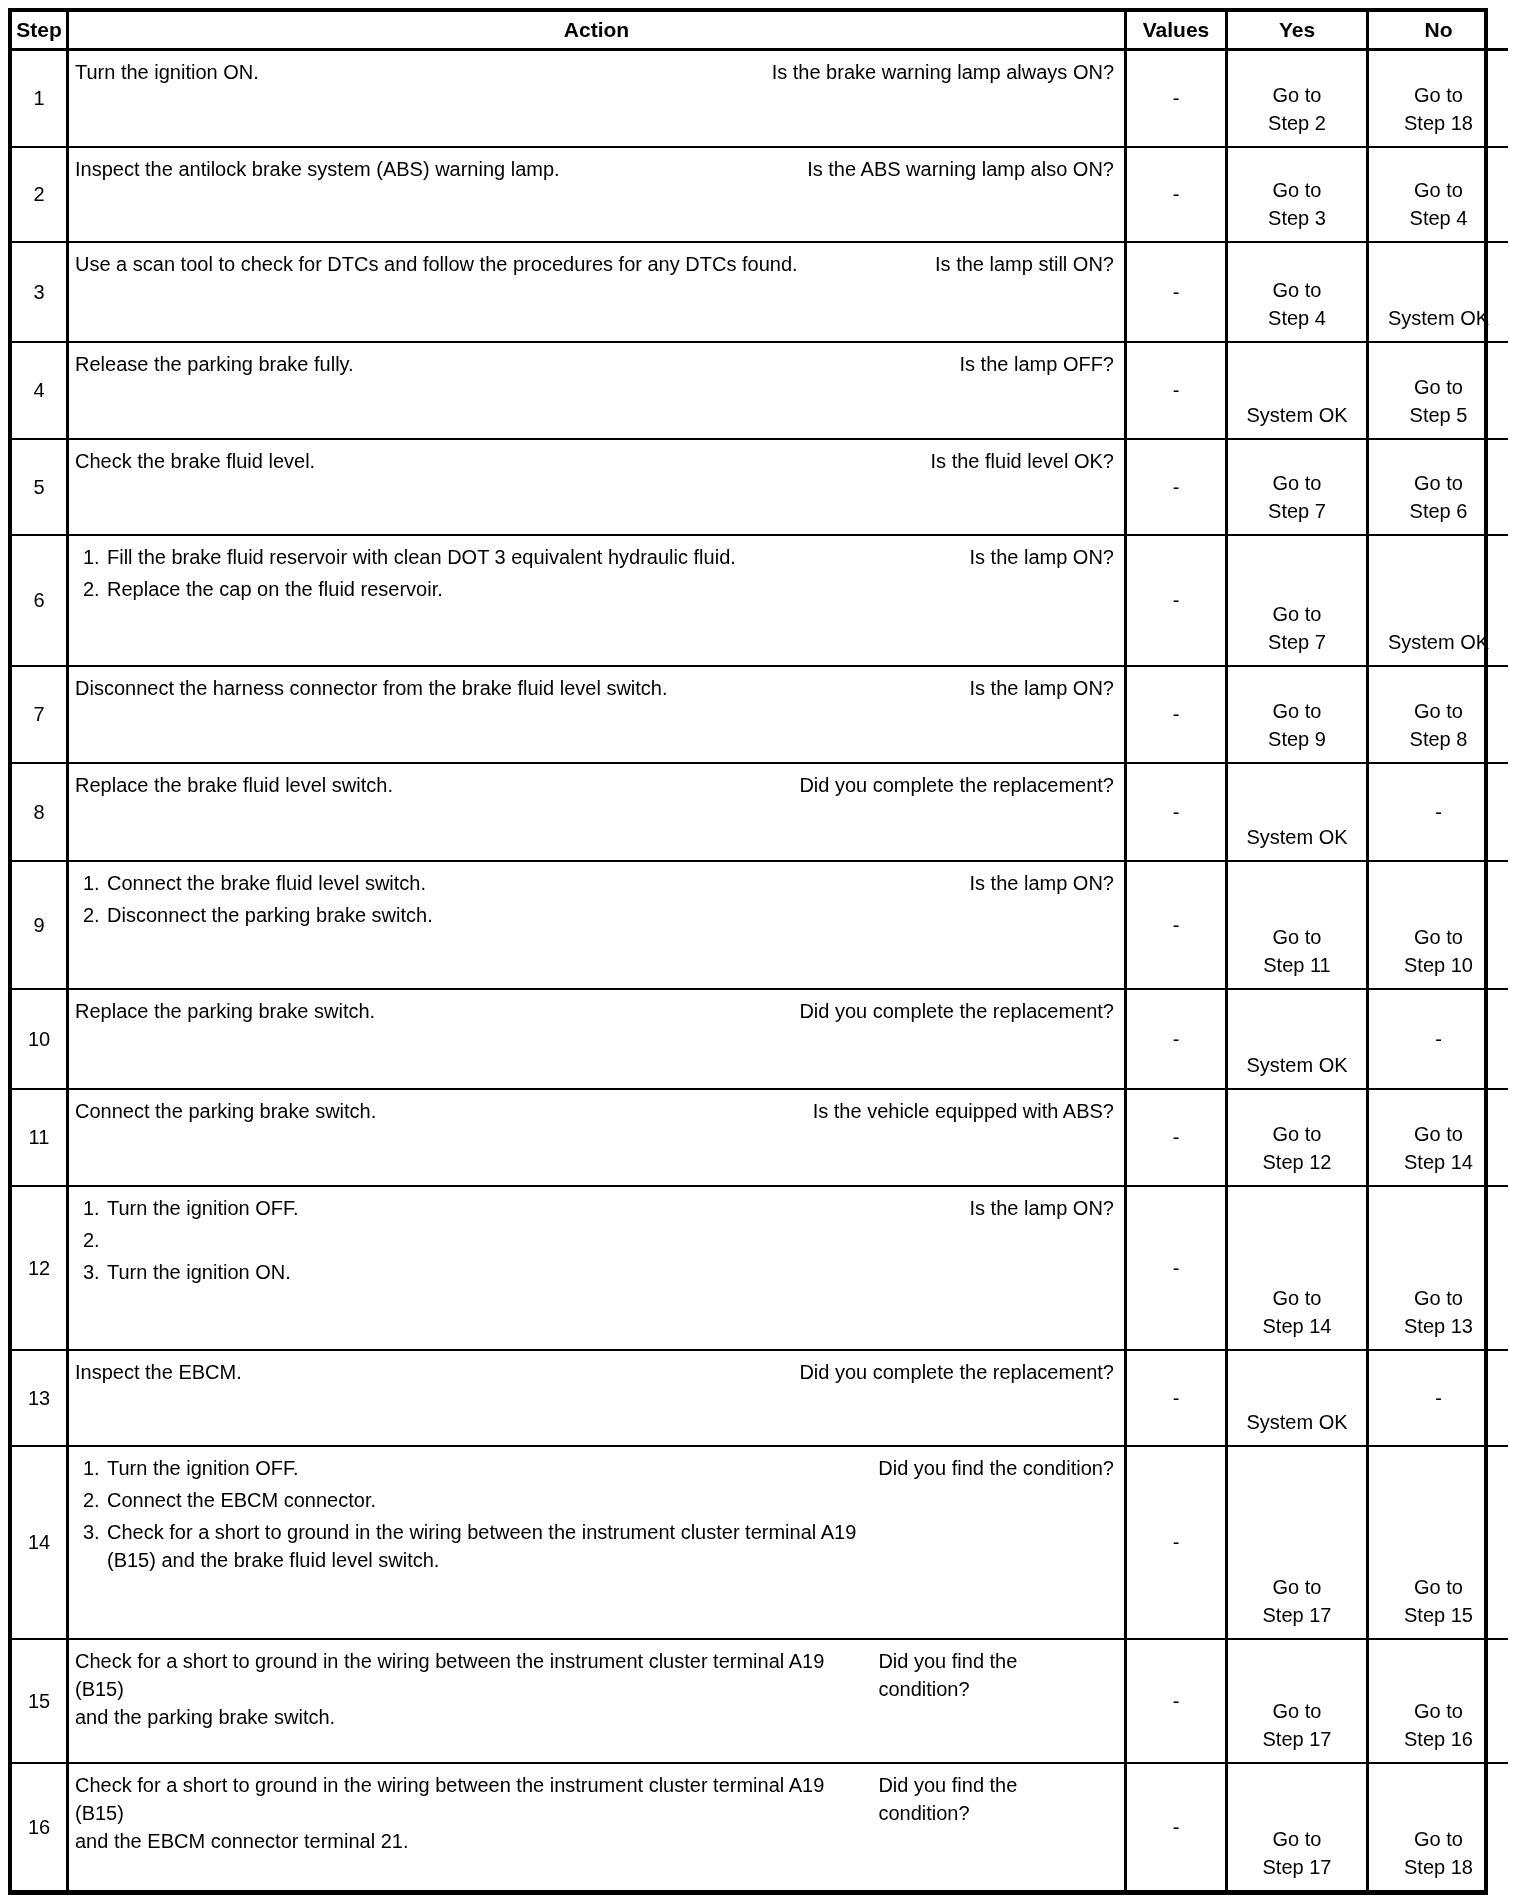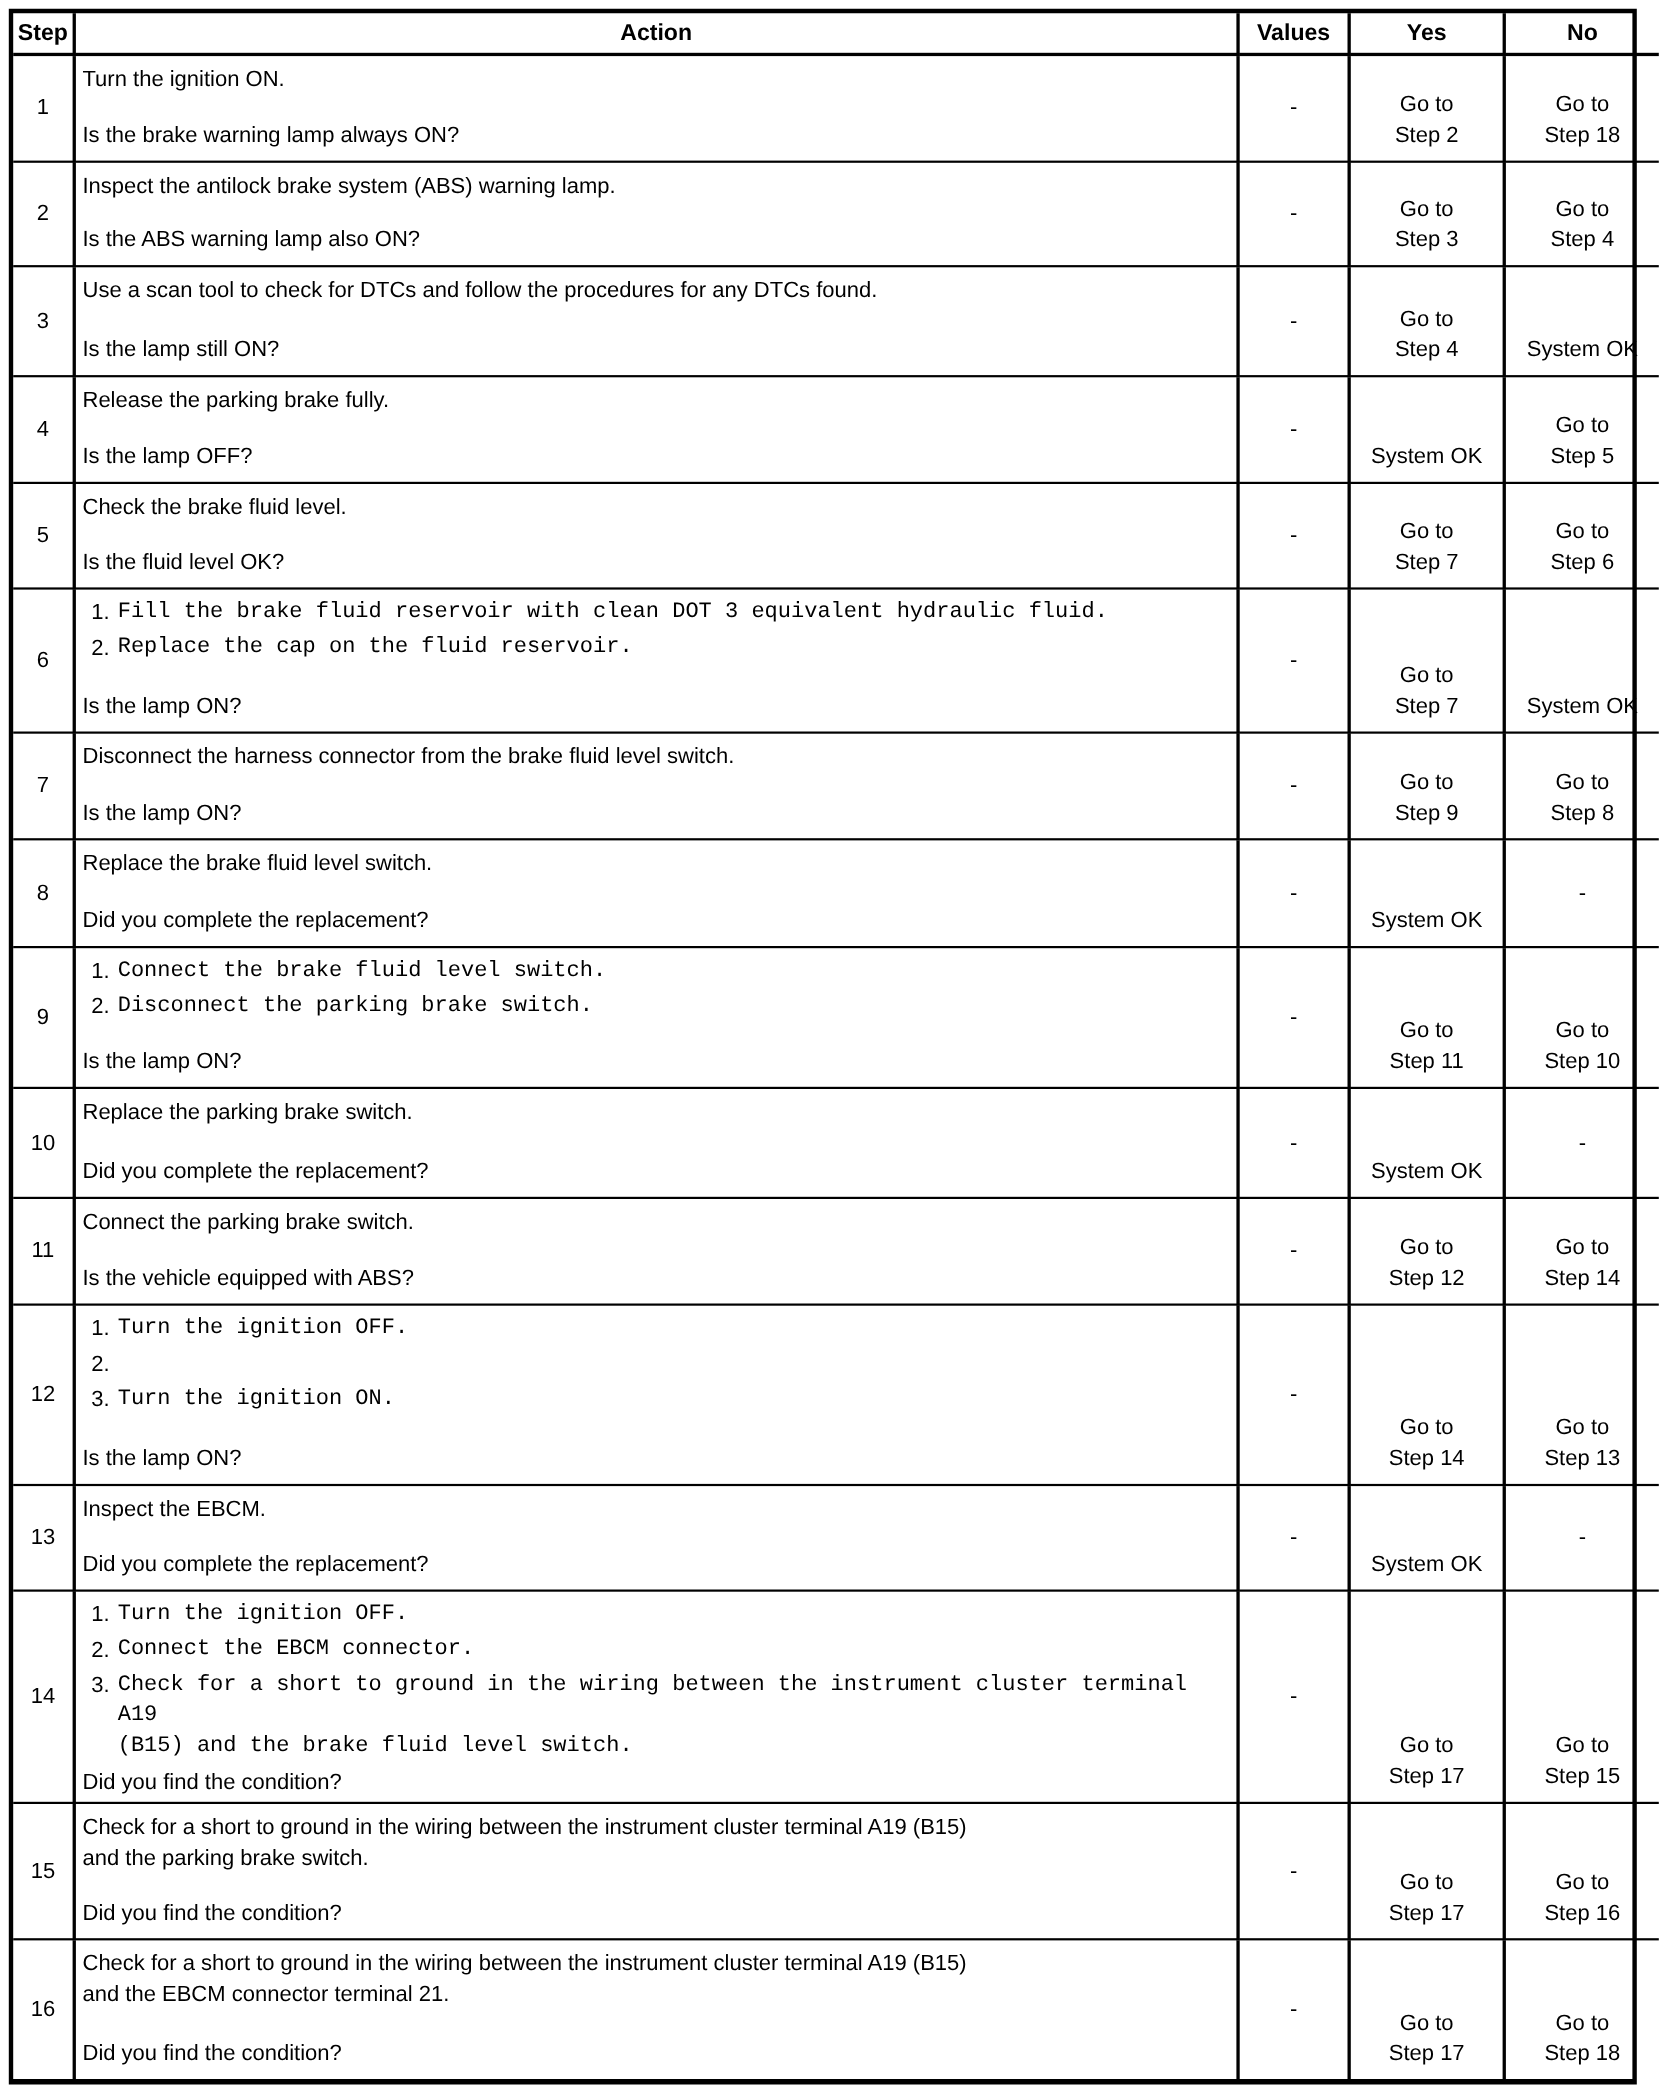--- a/index.html
+++ b/index.html
@@ -36,29 +36,29 @@
     font-weight: bold; font-size: 21px;
     border-bottom-width: 3px;
   }
 
   
   .c-step {
     display: flex; align-items: center; justify-content: center;
     font-size: 20px;
   }
   .c-action {
-    display: flex; flex-direction: column; justify-content: space-between;
+    display: flex; flex-direction: row; justify-content: space-between;
     padding: 7px 10px 9px 6px;
     font-size: 20px; line-height: 28px;
   }
   .action-text { white-space: pre-line; }
   .action-list { }
   .li { display: flex; padding-left: 8px; margin-bottom: 4px; }
   .li-num { flex: none; width: 20px; text-align: left; }
-  .li-text { white-space: pre-line; padding-left: 4px; font-family: Liberation Mono, monospace; }
+  .li-text { white-space: pre-line; padding-left: 4px; }
   .question { }
   .c-values {
     display: flex; align-items: center; justify-content: center;
     font-size: 20px;
   }
   .c-yes, .c-no {
     display: flex; align-items: flex-end; justify-content: center;
     text-align: center;
     padding-bottom: 9px;
     font-size: 20px; line-height: 28px;

